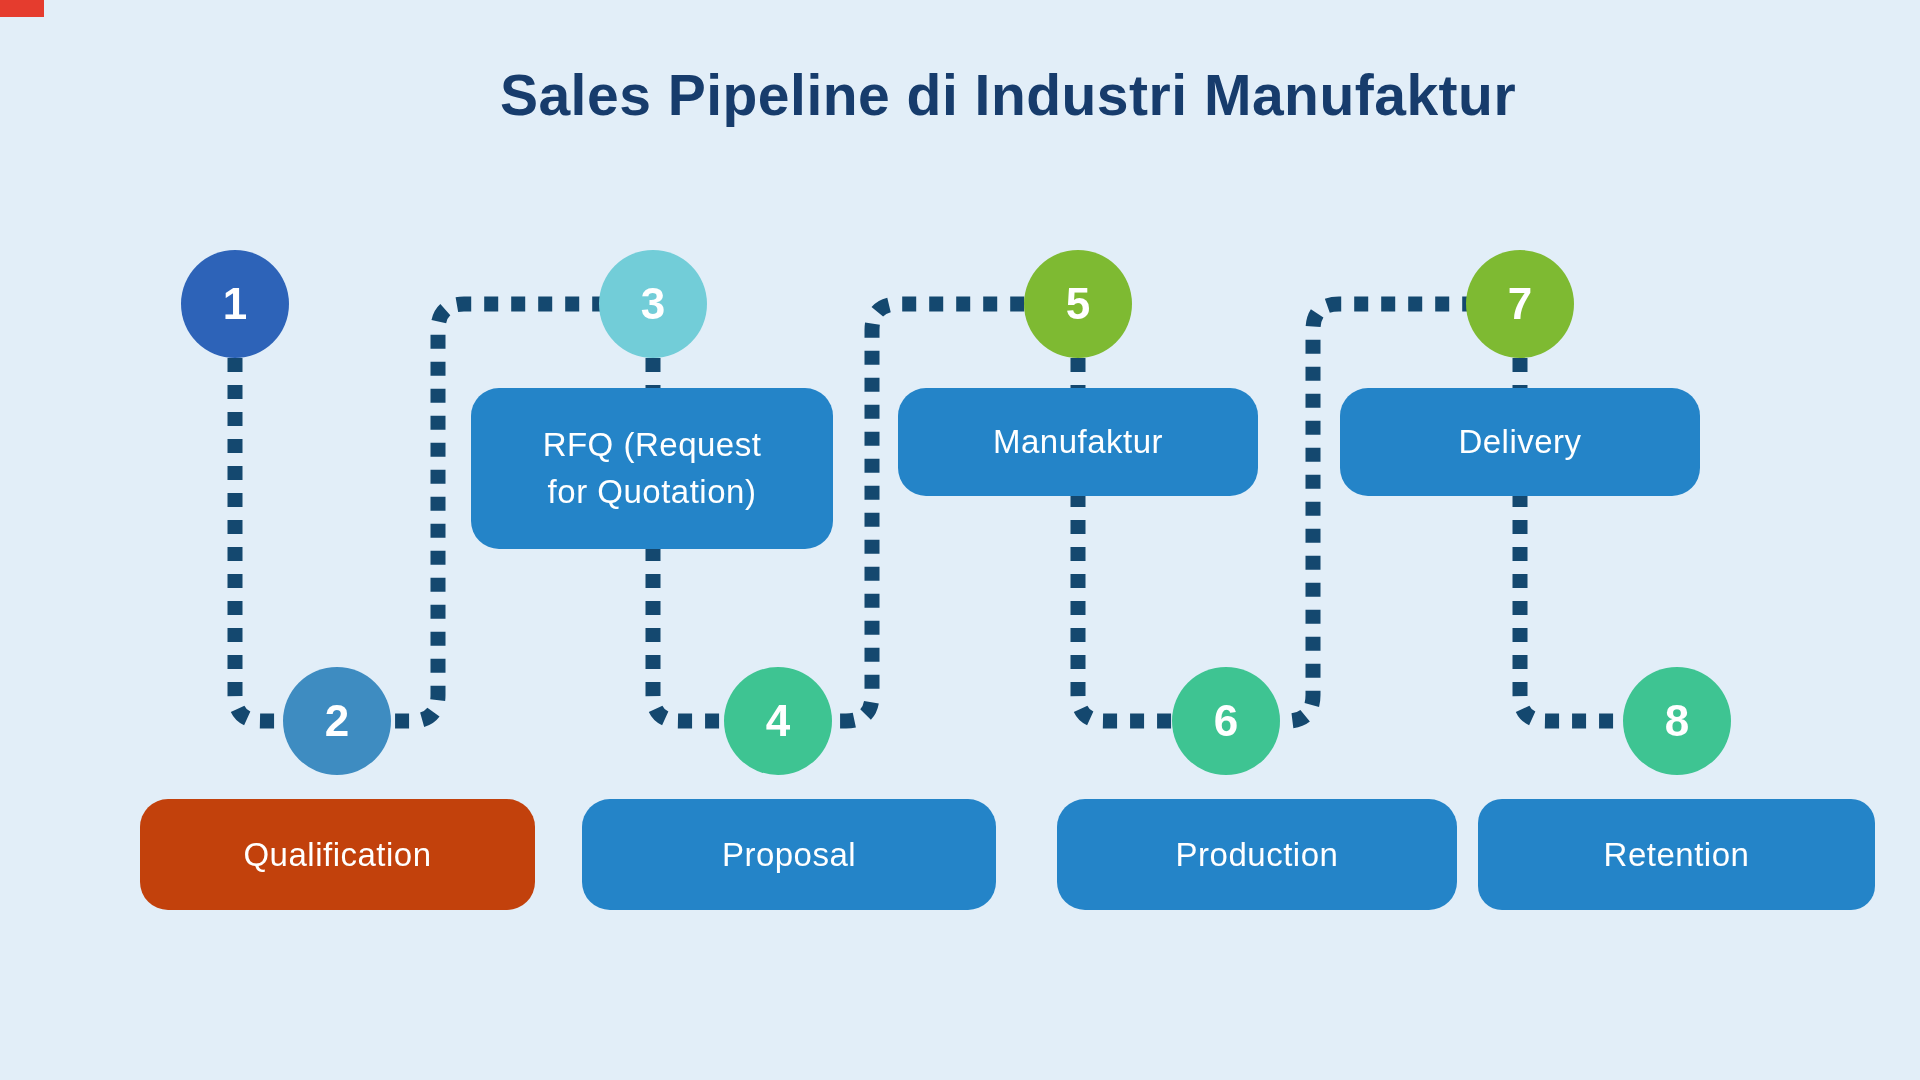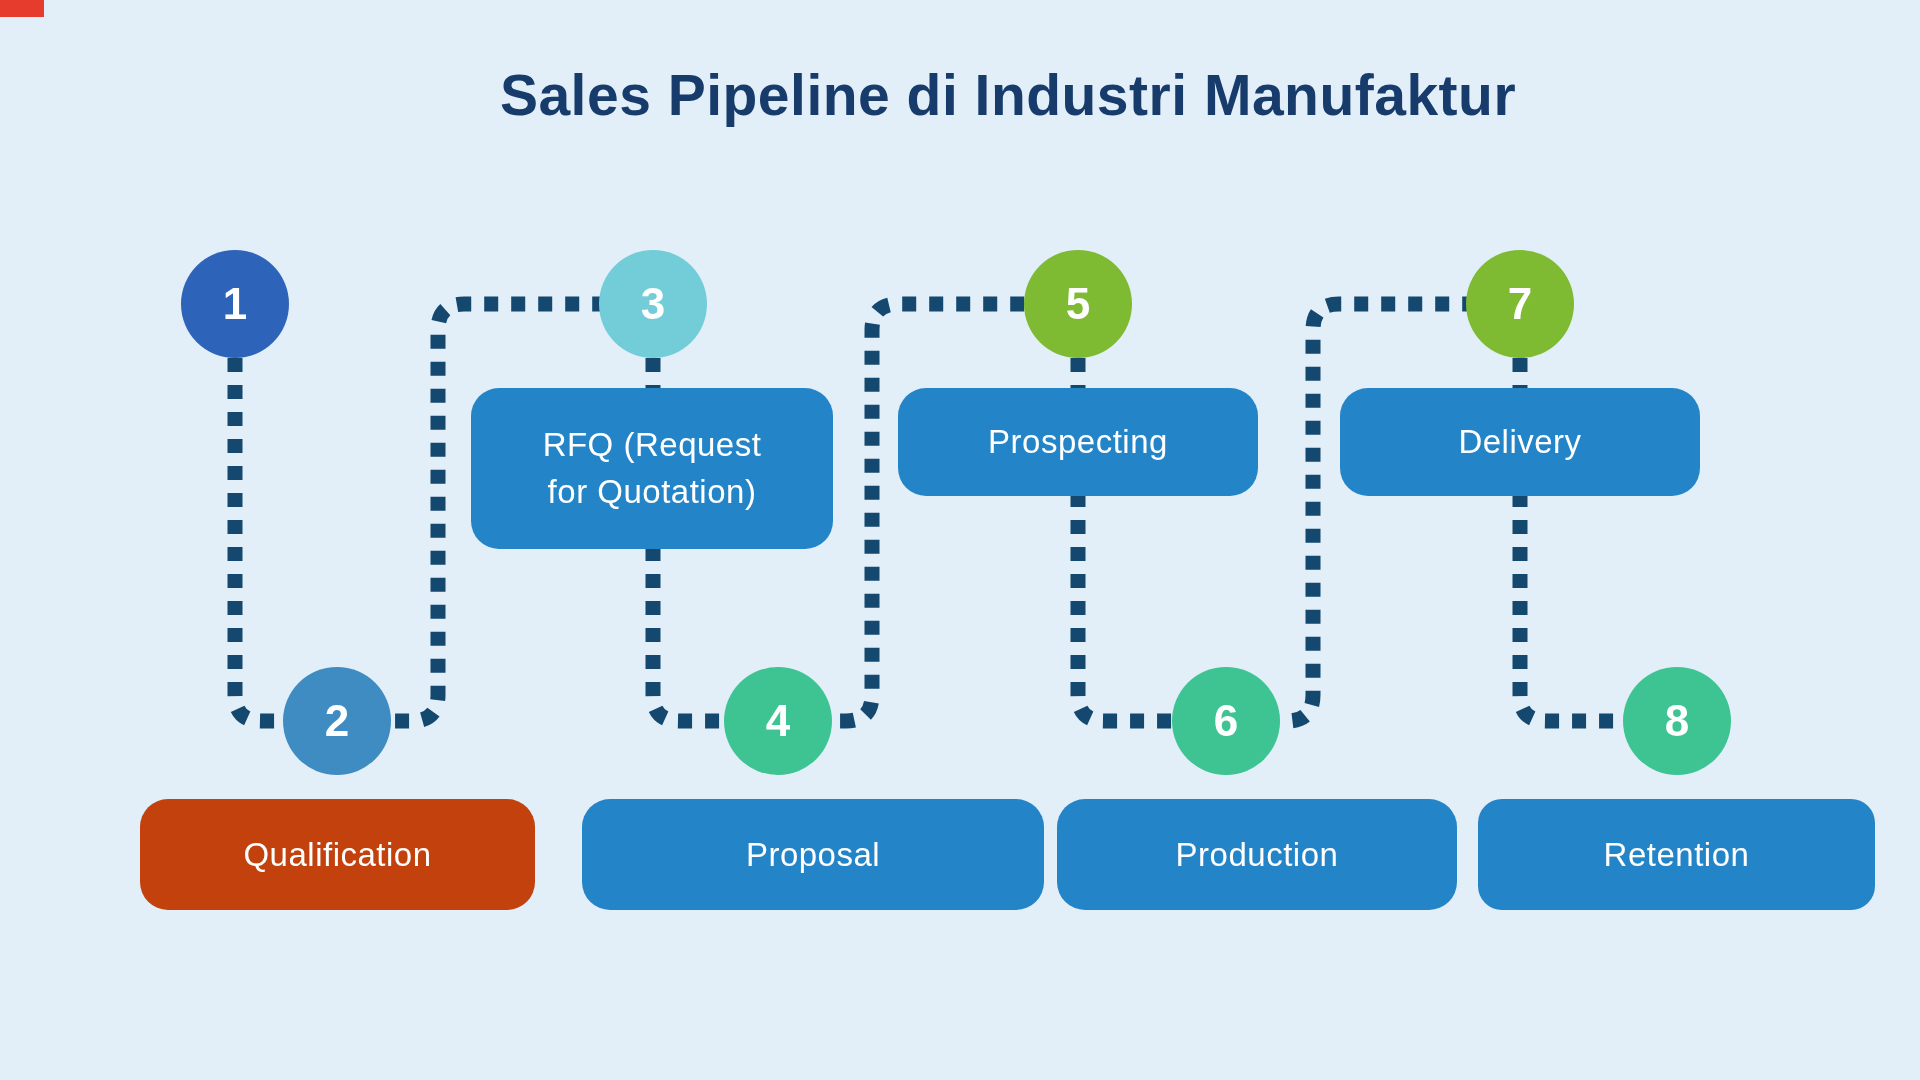--- a/index.html
+++ b/index.html
@@ -82,26 +82,26 @@
 
 
   <div class="stage-box" style="left: 140px; top: 799px; width: 395px; height: 111px; background-color: #c2410c;">
     <span>Qualification</span>
   </div>
 
   <div class="stage-box tall" style="left: 471px; top: 388px; width: 362px; height: 161px; background-color: rgb(36, 132, 200);">
     <span>RFQ (Request for Quotation)</span>
   </div>
 
-  <div class="stage-box" style="left: 582px; top: 799px; width: 462px; height: 111px; background-color: rgb(36, 132, 200);">
+  <div class="stage-box" style="left: 582px; top: 799px; width: 414px; height: 111px; background-color: rgb(36, 132, 200);">
     <span>Proposal</span>
   </div>
 
   <div class="stage-box" style="left: 898px; top: 388px; width: 360px; height: 108px; background-color: rgb(36, 132, 200);">
-    <span>Prospecting</span>
+    <span>Manufaktur</span>
   </div>
 
   <div class="stage-box" style="left: 1030px; top: 799px; width: 400px; height: 111px; background-color: rgb(36, 132, 200); margin-left: 27px;">
     <span>Production</span>
   </div>
 
   <div class="stage-box" style="left: 1340px; top: 388px; width: 360px; height: 108px; background-color: rgb(36, 132, 200);">
     <span>Delivery</span>
   </div>
 

